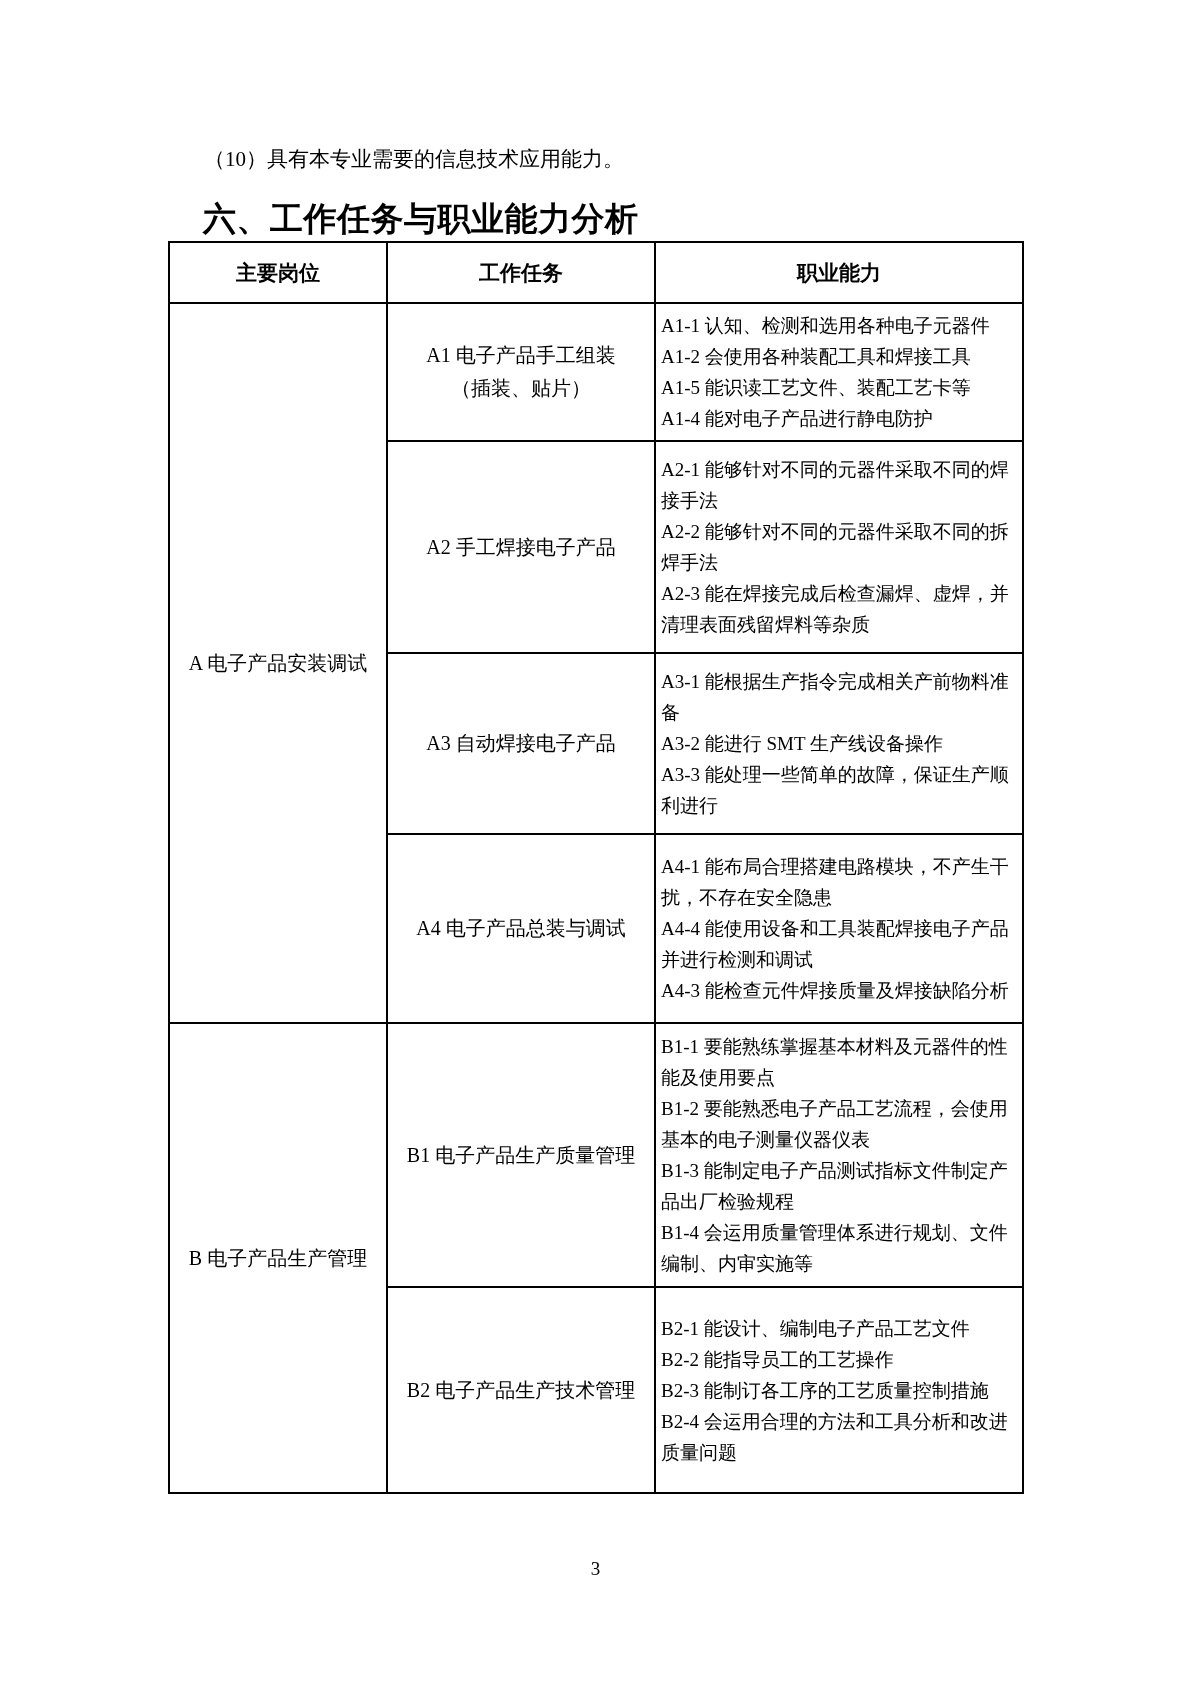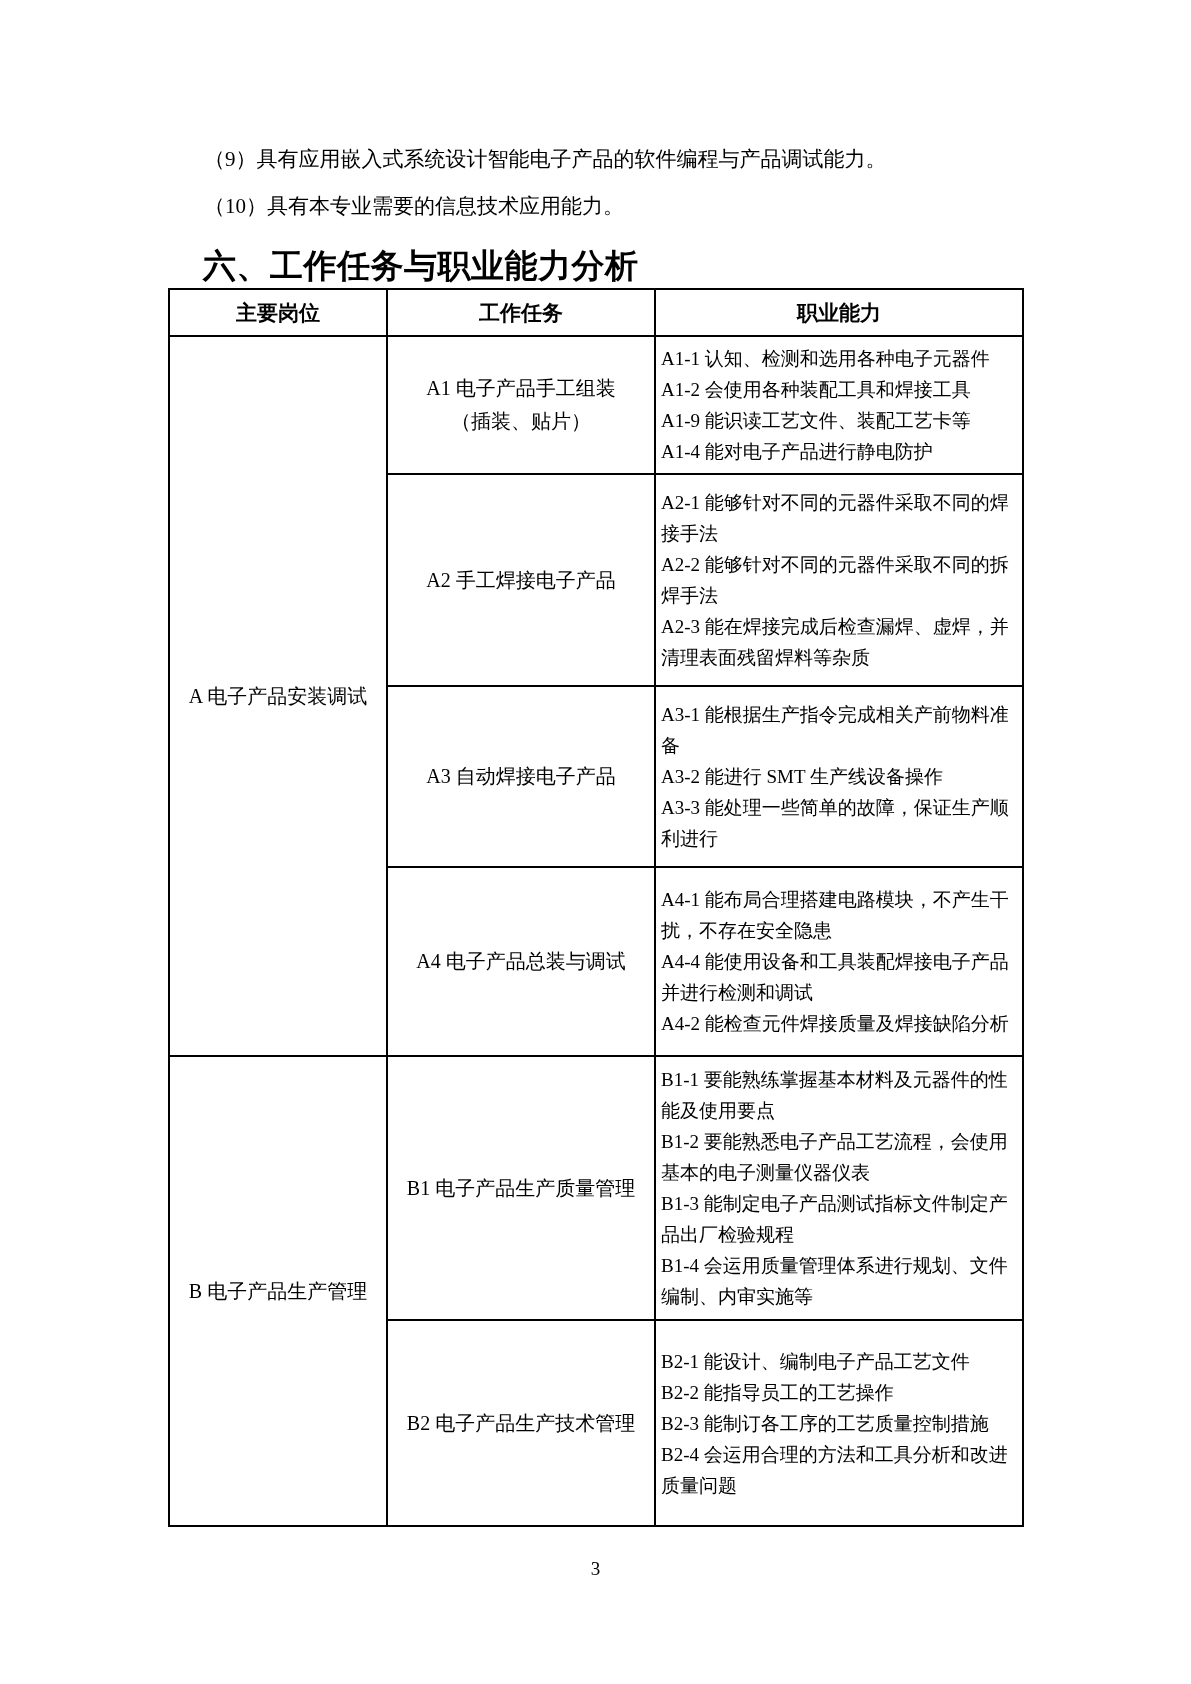--- a/index.html
+++ b/index.html
@@ -25,21 +25,21 @@
   }
   .analysis th, .analysis td { border: 2px solid #000; padding: 0; }
   .analysis col.c1 { width: 218px; }
   .analysis col.c2 { width: 268px; }
   .analysis col.c3 { width: 368px; }
   .analysis th {
     font-family: "Liberation Sans", "DejaVu Sans", sans-serif;
     font-weight: 700; font-size: 21px;
     text-align: center; vertical-align: middle;
   }
-  tr.r-head { height: 47px; }
+  tr.r-head { height: 61px; }
   tr.r-a1 { height: 138px; }
   tr.r-a2 { height: 212px; }
   tr.r-a3 { height: 181px; }
   tr.r-a4 { height: 189px; }
   tr.r-b1 { height: 264px; }
   tr.r-b2 { height: 206px; }
   td.cell-pos {
     font-size: 20px; text-align: center; vertical-align: middle;
     line-height: 32px; padding: 4px 4px;
   }
@@ -54,21 +54,20 @@
   td.cell-abil .ab { margin: 0; }
   .page-num {
     position: absolute; top: 1558px; left: 0; width: 100%;
     text-align: center; font-size: 19px;
   }
 </style>
 </head>
 <body>
 
 <div class="intro">
-  <p>（9）具有应用嵌入式系统设计智能电子产品的软件编程与产品调试能力。</p>
   <p>（10）具有本专业需要的信息技术应用能力。</p>
 </div>
 
 <div class="heading">六、工作任务与职业能力分析</div>
 
 <table class="analysis">
   <colgroup>
       <col class="c1">
       <col class="c2">
       <col class="c3">
@@ -83,21 +82,21 @@
   <tbody>
     <tr class="r-a1">
       <td class="cell-pos" rowspan="4">A 电子产品安装调试</td>
       <td class="cell-task">
         <div>A1 电子产品手工组装</div>
         <div>（插装、贴片）</div>
       </td>
       <td class="cell-abil">
         <div class="ab">A1-1 认知、检测和选用各种电子元器件</div>
         <div class="ab">A1-2 会使用各种装配工具和焊接工具</div>
-        <div class="ab">A1-9 能识读工艺文件、装配工艺卡等</div>
+        <div class="ab">A1-5 能识读工艺文件、装配工艺卡等</div>
         <div class="ab">A1-4 能对电子产品进行静电防护</div>
       </td>
     </tr>
     <tr class="r-a2">
       <td class="cell-task">
         <div>A2 手工焊接电子产品</div>
       </td>
       <td class="cell-abil">
         <div class="ab">A2-1 能够针对不同的元器件采取不同的焊接手法</div>
         <div class="ab">A2-2 能够针对不同的元器件采取不同的拆焊手法</div>
@@ -114,21 +113,21 @@
         <div class="ab">A3-3 能处理一些简单的故障，保证生产顺利进行</div>
       </td>
     </tr>
     <tr class="r-a4">
       <td class="cell-task">
         <div>A4 电子产品总装与调试</div>
       </td>
       <td class="cell-abil">
         <div class="ab">A4-1 能布局合理搭建电路模块，不产生干扰，不存在安全隐患</div>
         <div class="ab">A4-4 能使用设备和工具装配焊接电子产品并进行检测和调试</div>
-        <div class="ab">A4-2 能检查元件焊接质量及焊接缺陷分析</div>
+        <div class="ab">A4-3 能检查元件焊接质量及焊接缺陷分析</div>
       </td>
     </tr>
     <tr class="r-b1">
       <td class="cell-pos" rowspan="2">B 电子产品生产管理</td>
       <td class="cell-task">
         <div>B1 电子产品生产质量管理</div>
       </td>
       <td class="cell-abil">
         <div class="ab">B1-1 要能熟练掌握基本材料及元器件的性能及使用要点</div>
         <div class="ab">B1-2 要能熟悉电子产品工艺流程，会使用基本的电子测量仪器仪表</div>

